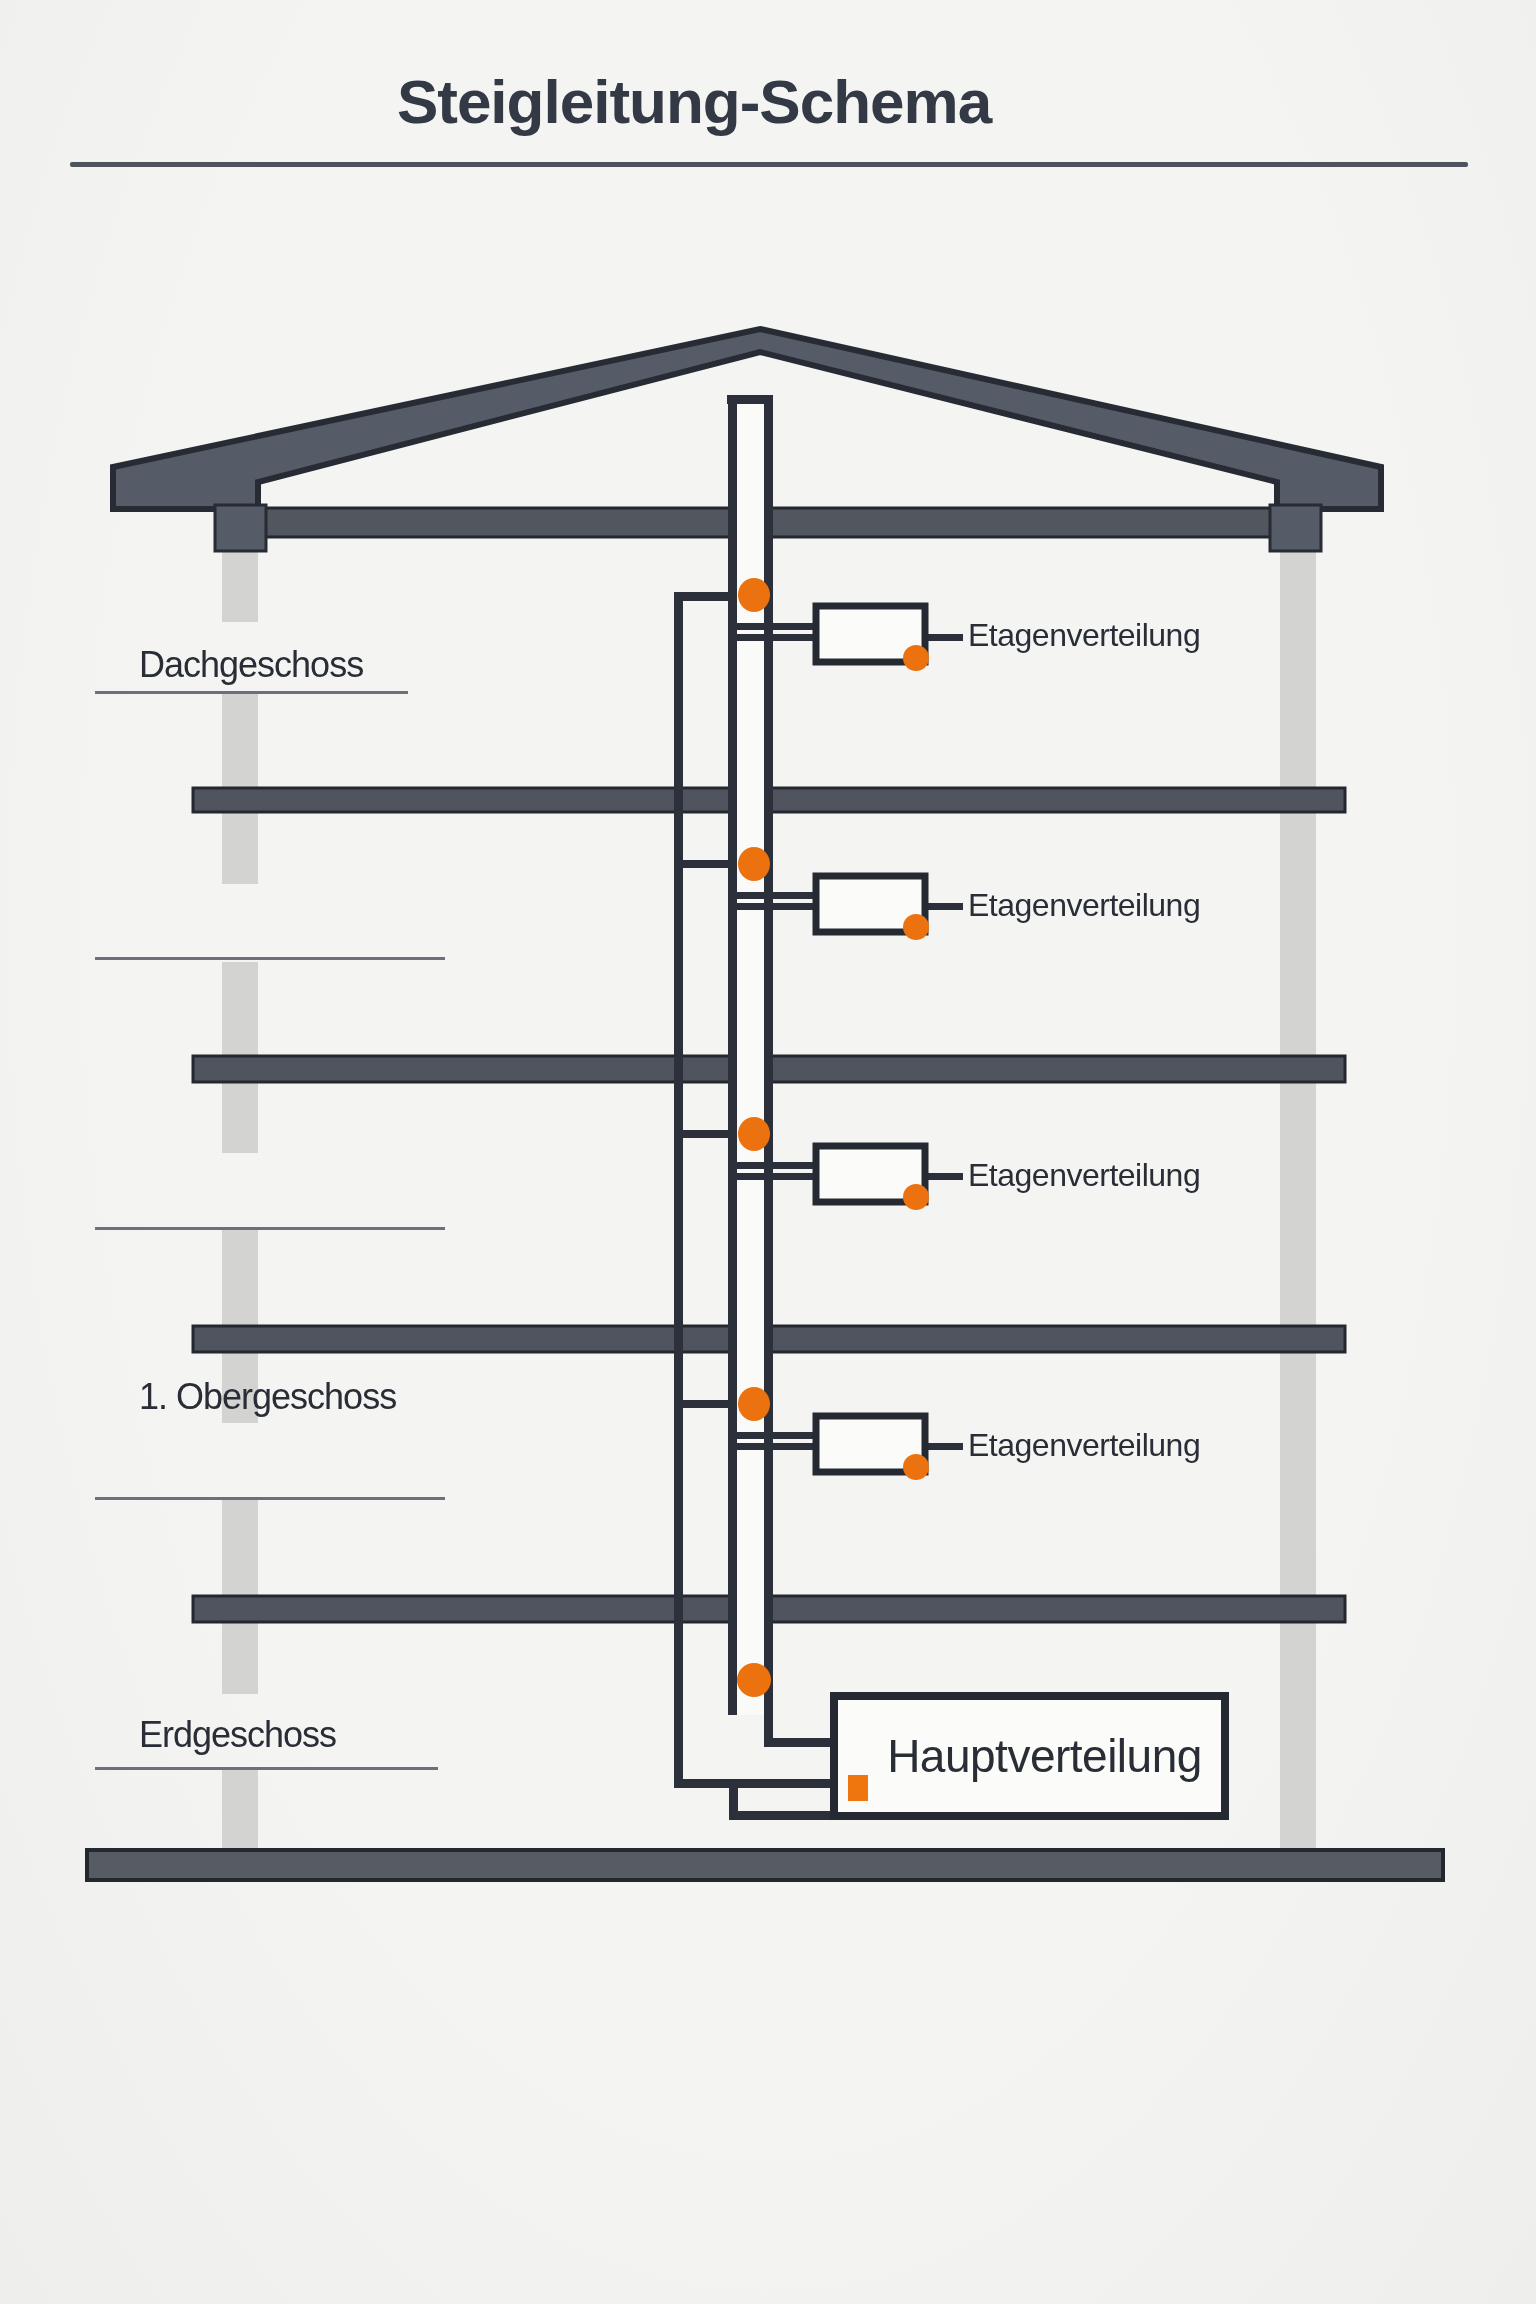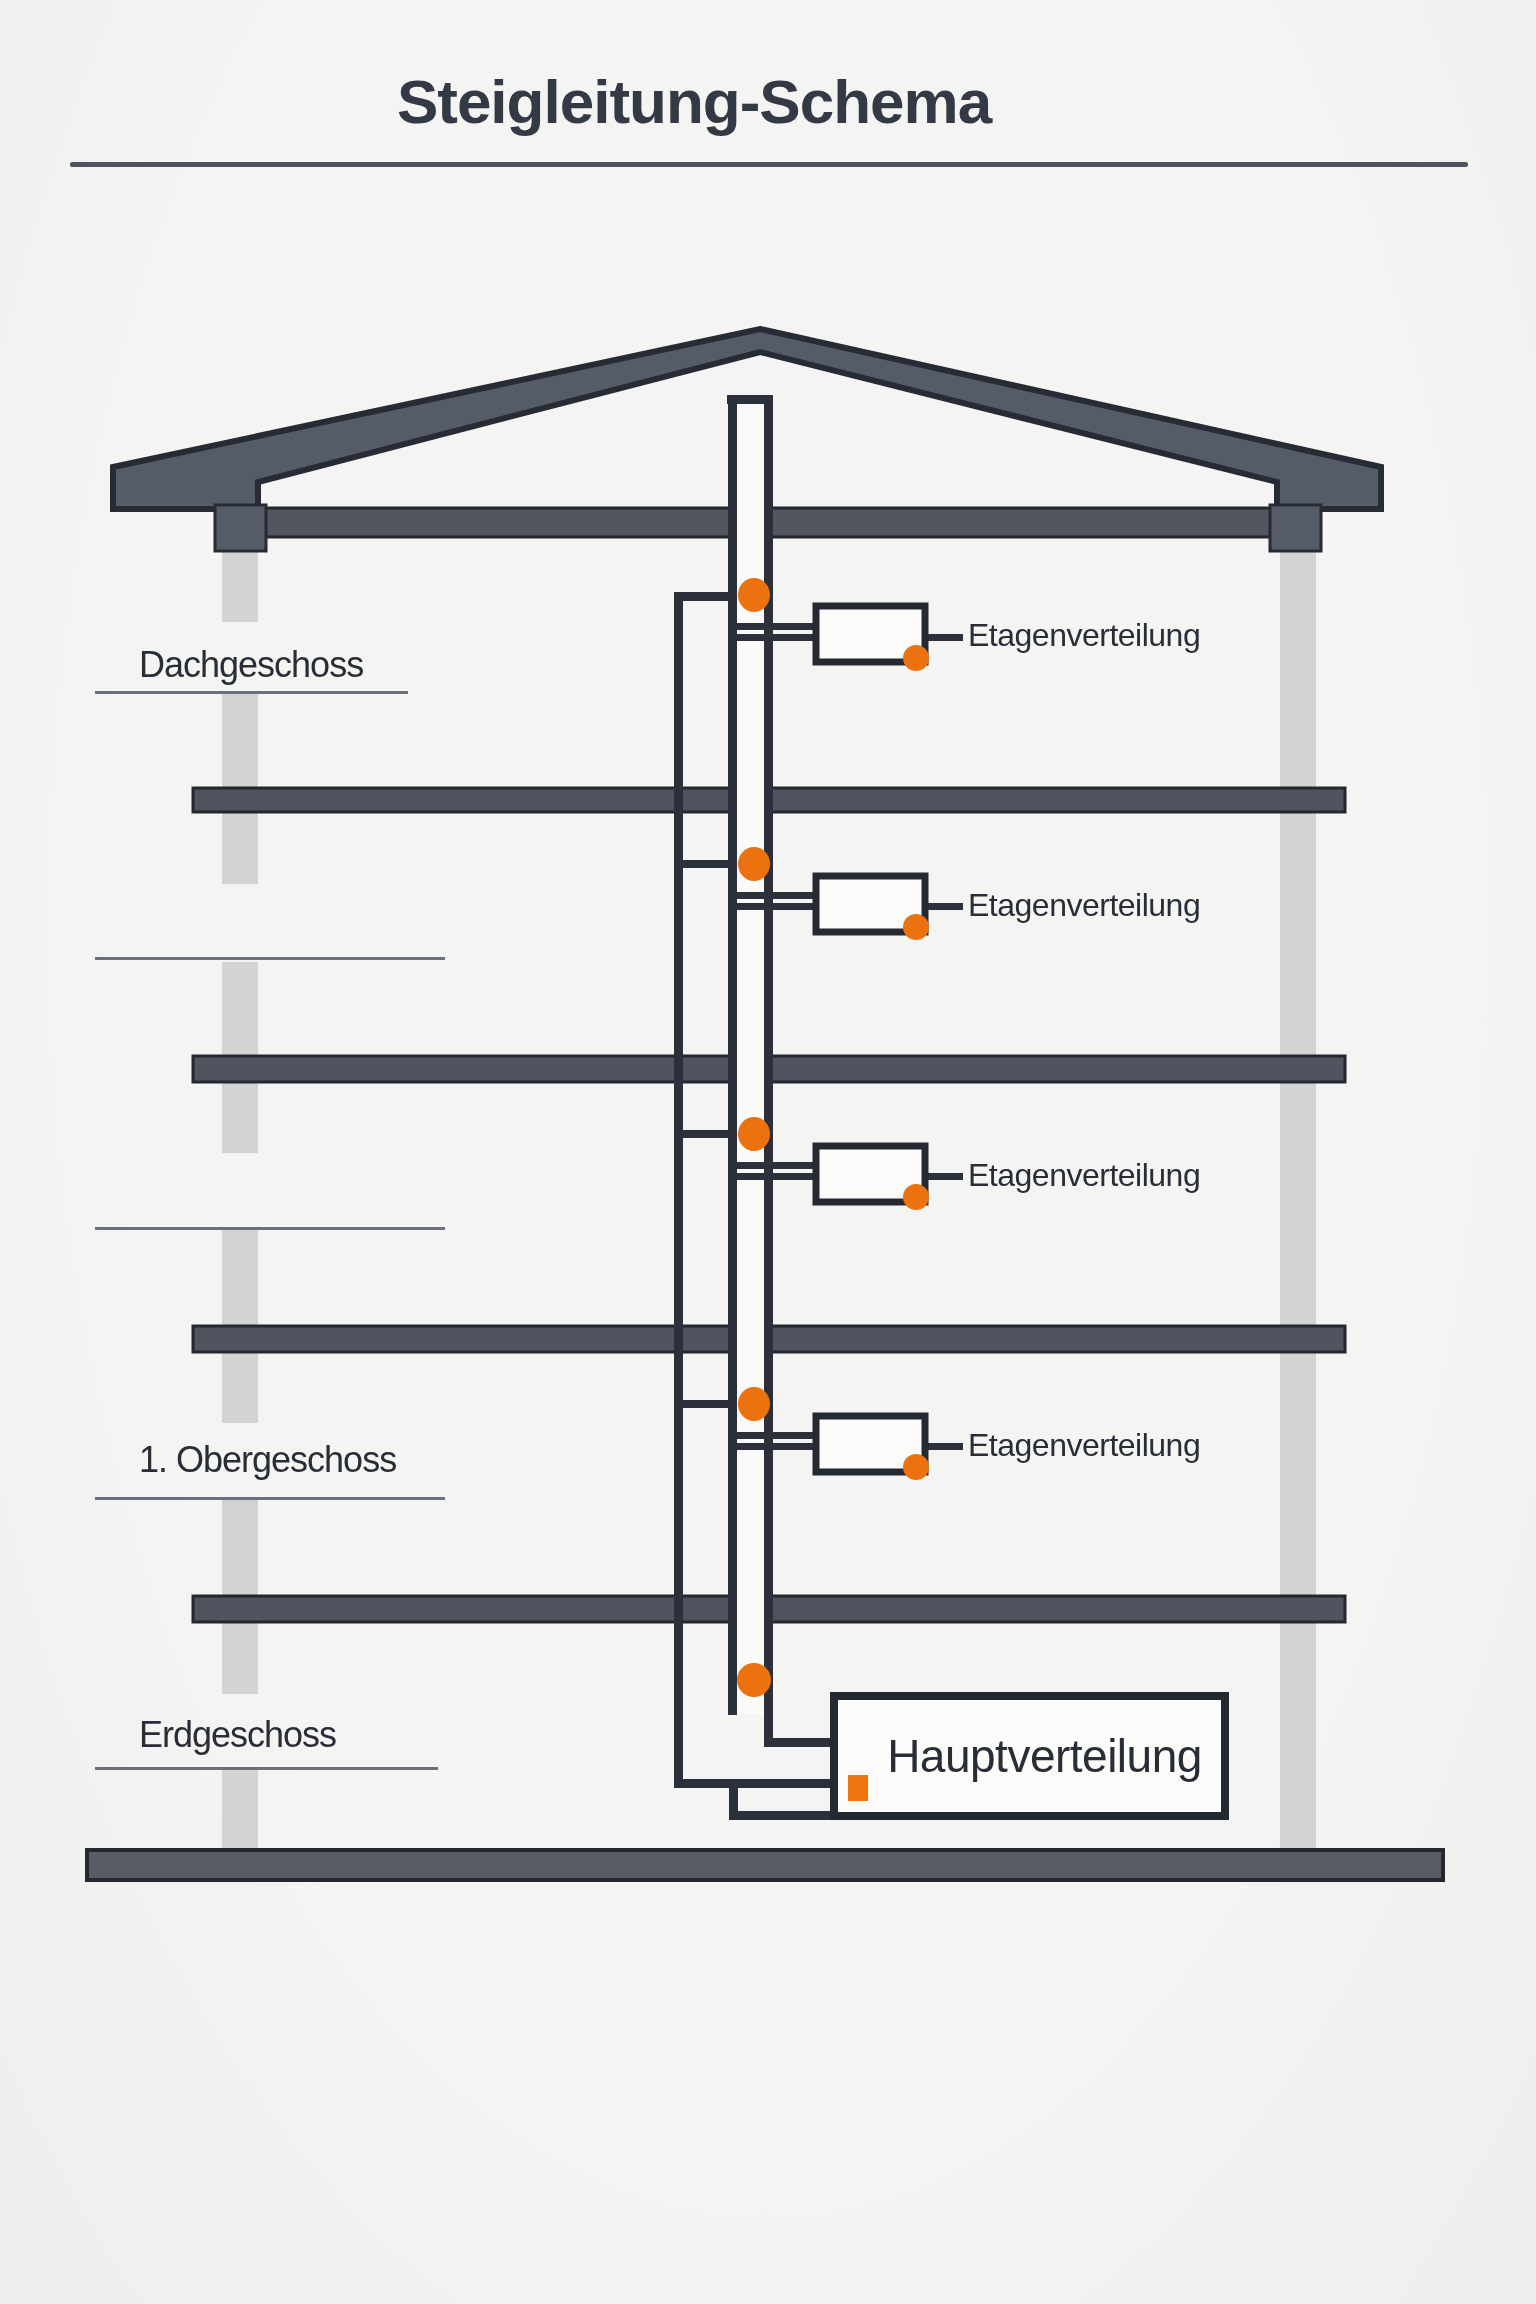--- a/index.html
+++ b/index.html
@@ -144,21 +144,21 @@
   <div class="txt title">Steigleitung-Schema</div>
   <div class="title-rule"></div>
 
   <div class="txt floor-label" style="top:633px">Dachgeschoss</div>
   <div class="floor-underline" style="top:691px;width:313px"></div>
 
   <div class="floor-underline" style="top:957px;width:350px"></div>
 
   <div class="floor-underline" style="top:1227px;width:350px"></div>
 
-  <div class="txt floor-label" style="top:1428px">1. Obergeschoss</div>
+  <div class="txt floor-label" style="top:1365px">1. Obergeschoss</div>
   <div class="floor-underline" style="top:1497px;width:350px"></div>
 
   <div class="txt floor-label" style="top:1703px">Erdgeschoss</div>
   <div class="floor-underline" style="top:1767px;width:343px"></div>
 
   <div class="txt ev-label" style="top:605px">Etagenverteilung</div>
   <div class="txt ev-label" style="top:875px">Etagenverteilung</div>
   <div class="txt ev-label" style="top:1145px">Etagenverteilung</div>
   <div class="txt ev-label" style="top:1415px">Etagenverteilung</div>
 

